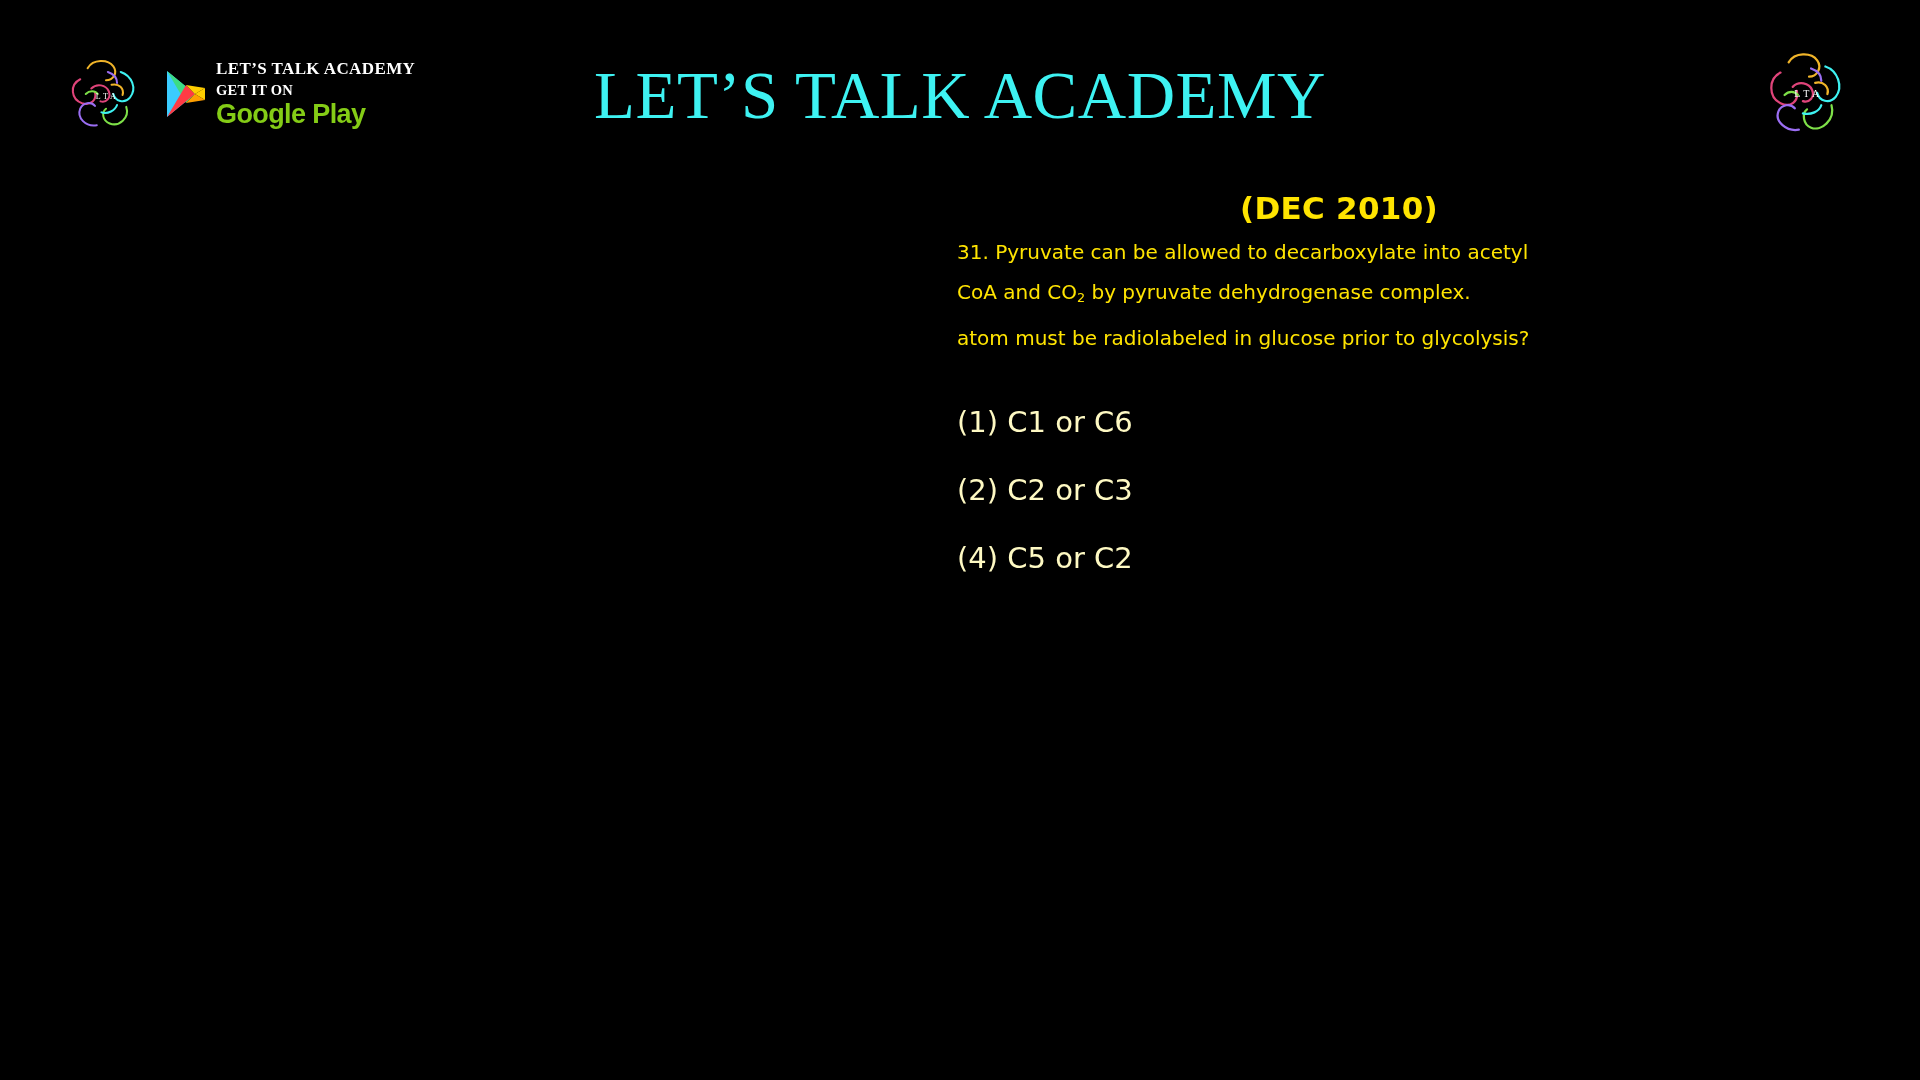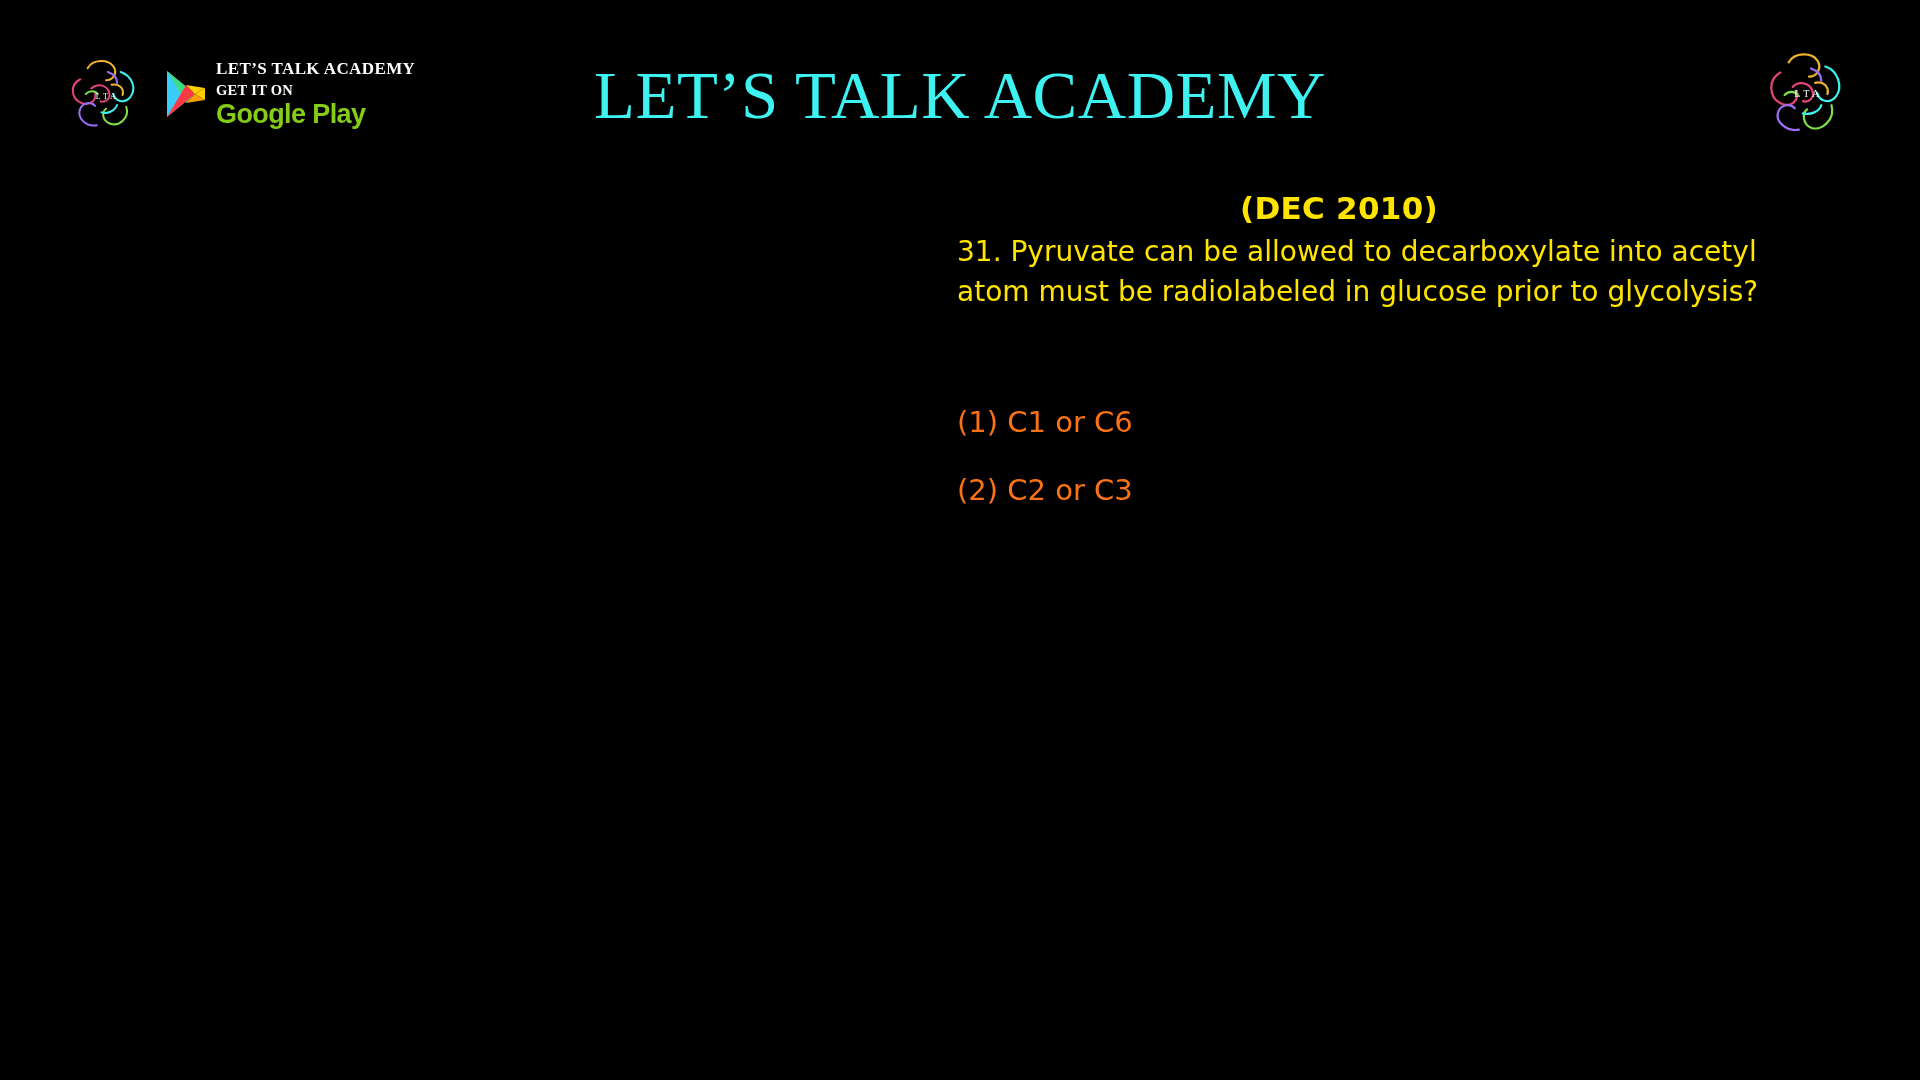--- a/index.html
+++ b/index.html
@@ -146,21 +146,21 @@
     white-space: nowrap;
   }
 
   .question-block {
     position: absolute;
     left: 957px;
     top: 232px;
     width: 900px;
     color: #ffe400;
     font-family: "DejaVu Sans", sans-serif;
-    font-size: 28px;
+    font-size: 20px;
     line-height: 40px;
   }
 
   .question-block .qline {
     white-space: nowrap;
   }
 
   sub {
     font-size: 0.64em;
     vertical-align: -0.24em;
@@ -169,21 +169,21 @@
   sup {
     font-size: 0.64em;
     vertical-align: 0.45em;
   }
 
   .options {
     position: absolute;
     left: 957px;
     top: 408px;
     width: 800px;
-    color: #f97316;
+    color: #fef9c3;
     font-family: "DejaVu Sans", sans-serif;
     font-size: 29px;
     line-height: 1;
   }
 
   .option {
     margin-bottom: 39px;
     white-space: nowrap;
   }
 </style>
@@ -247,19 +247,21 @@
       </g>
     </svg>
     <div class="logo-right-label">L T A</div>
   </div>
 </div>
 
 <div class="exam-tag">(DEC 2010)</div>
 
 <div class="question-block">
   <div class="qline">31. Pyruvate can be allowed to decarboxylate into acetyl</div>
+  <div class="qline"><span>CoA and CO</span><sub>2</sub><span> by pyruvate dehydrogenase complex.</span></div>
   <div class="qline">atom must be radiolabeled in glucose prior to glycolysis?</div>
 </div>
 
 <div class="options">
   <div class="option">(1) C1 or C6</div>
   <div class="option">(2) C2 or C3</div>
+  <div class="option">(4) C5 or C2</div>
 </div>
 
 </body></html>

